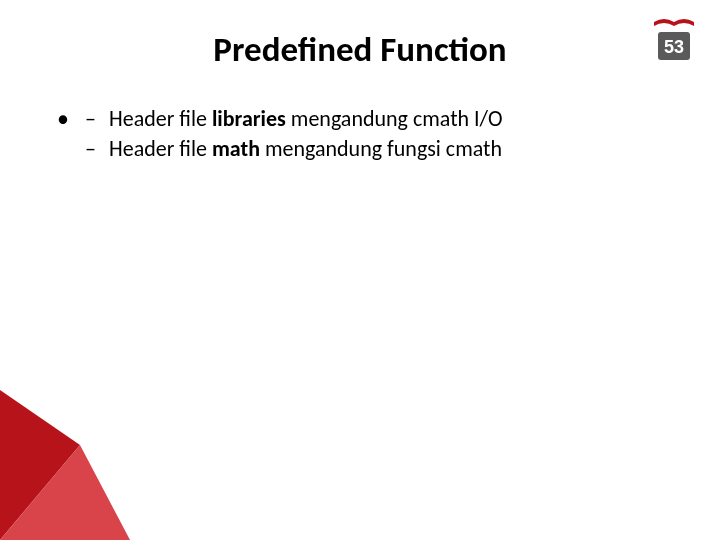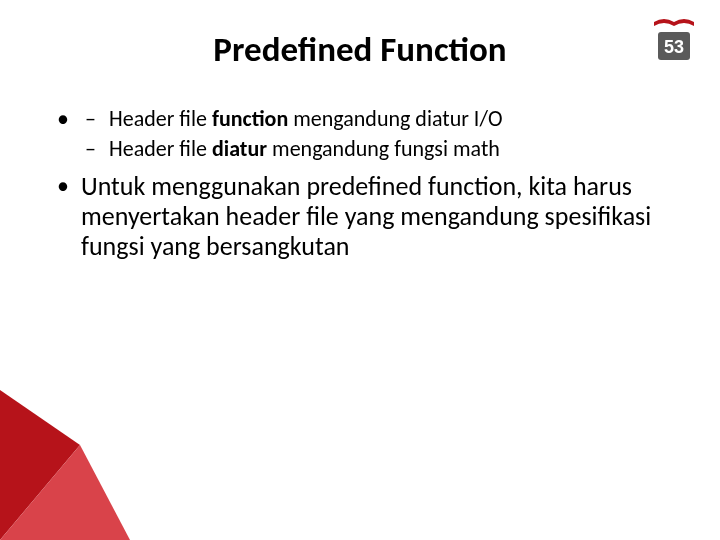--- a/index.html
+++ b/index.html
@@ -80,29 +80,26 @@
       <text x="24" y="39" font-family="Arial" font-weight="bold" font-size="18" fill="#fff" text-anchor="middle">53</text>
     </svg>
   </div>
 
   <h1 class="title">Predefined Function</h1>
 
   <ul class="main">
     <li>
       <ul class="sub">
         <li>
-          <span>Header file </span><span class="bold">function</span><span> mengandung diatur I/O</span>
+          <span>Header file </span><span class="bold">libraries</span><span> mengandung cmath I/O</span>
         </li>
         <li>
-          <span>Header file </span><span class="bold">diatur</span><span> mengandung fungsi math</span>
+          <span>Header file </span><span class="bold">math</span><span> mengandung fungsi cmath</span>
         </li>
       </ul>
-    </li>
-    <li>
-      <span>Untuk menggunakan predefined function, kita harus menyertakan header file yang mengandung spesifikasi fungsi yang bersangkutan</span>
     </li>
   </ul>
 
   <svg class="corner" viewBox="0 0 180 150">
     <path d="M0 0 L80 55 L0 150 Z" fill="#b6131a"></path>
     <path d="M0 150 L80 55 L130 150 Z" fill="#d9434a"></path>
   </svg>
 
 </div>
 

